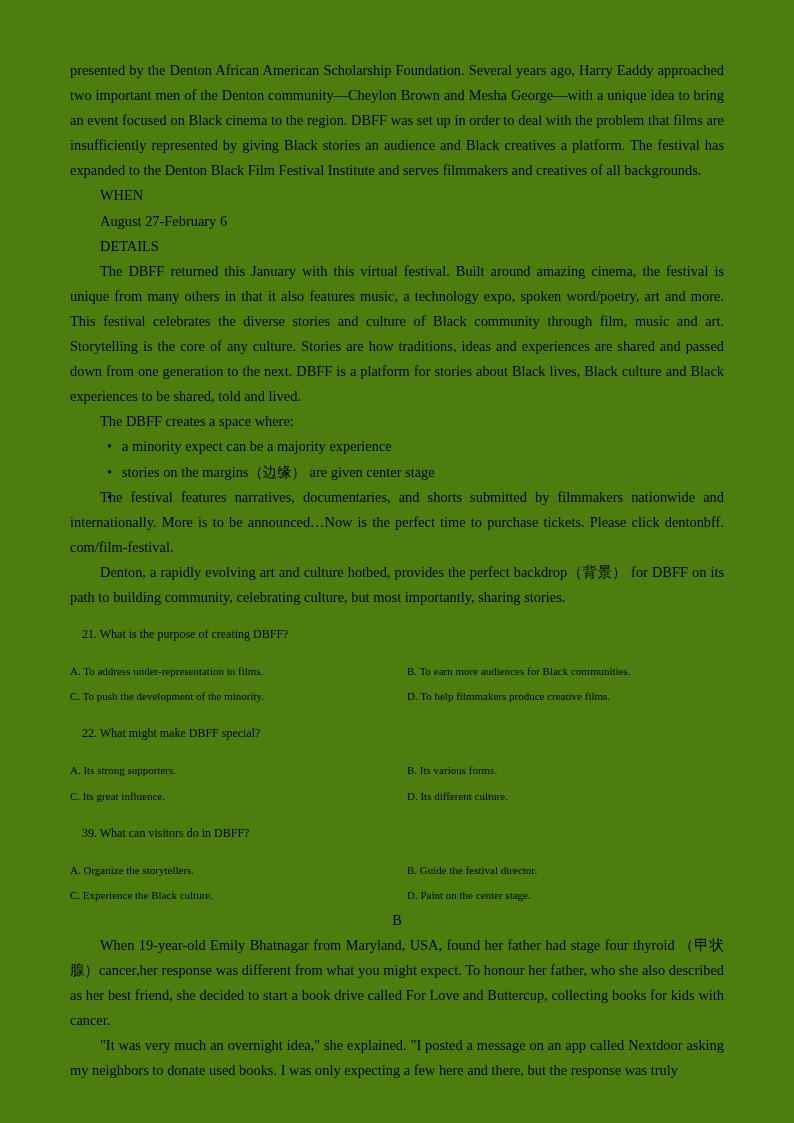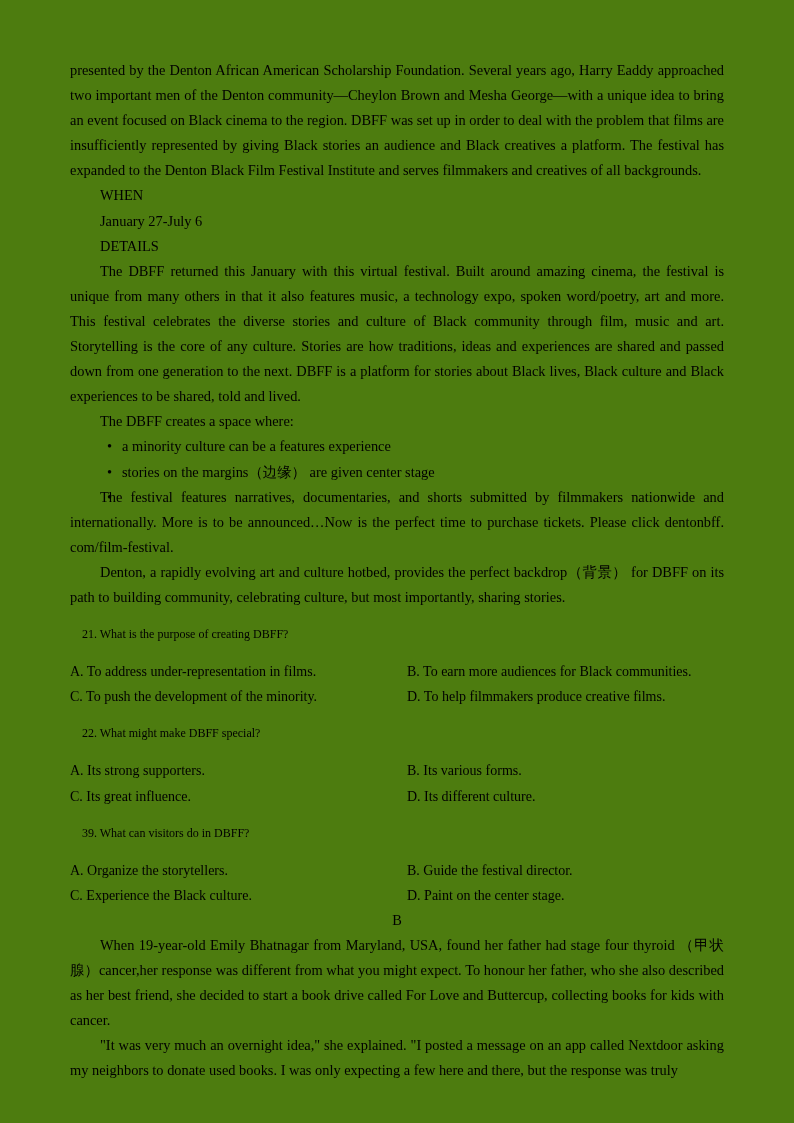--- a/index.html
+++ b/index.html
@@ -68,21 +68,21 @@
     top: 0;
   }
   .question {
     margin: 12px;
     font-size: 12px;
     line-height: 25.1px;
     text-align: left;
   }
   .options-row {
     display: flex;
-    font-size: 14px;
+    font-size: 11px;
     line-height: 25.1px;
   }
   .opt-left {
     width: 337px;
     flex: 0 0 337px;
     text-align: left;
   }
   .opt-right {
     flex: 1 1 auto;
     text-align: left;
@@ -99,30 +99,30 @@
 </head>
 <body>
 
 <div class="page">
   <div class="content">
 
     <p class="body-para">presented by the Denton African American Scholarship Foundation. Several years ago, Harry Eaddy approached two important men of the Denton community—Cheylon Brown and Mesha George—with a unique idea to bring an event focused on Black cinema to the region. DBFF was set up in order to deal with the problem that films are insufficiently represented by giving Black stories an audience and Black creatives a platform. The festival has expanded to the Denton Black Film Festival Institute and serves filmmakers and creatives of all backgrounds.</p>
 
     <div class="sub-head">WHEN</div>
 
-    <div class="sub-head">January 27-July 6</div>
+    <div class="sub-head">August 27-February 6</div>
 
     <div class="sub-head">DETAILS</div>
 
     <p class="body-para indent">The DBFF returned this January with this virtual festival. Built around amazing cinema, the festival is unique from many others in that it also features music, a technology expo, spoken word/poetry, art and more. This festival celebrates the diverse stories and culture of Black community through film, music and art. Storytelling is the core of any culture. Stories are how traditions, ideas and experiences are shared and passed down from one generation to the next. DBFF is a platform for stories about Black lives, Black culture and Black experiences to be shared, told and lived.</p>
 
     <p class="body-para indent no-justify">The DBFF creates a space where:</p>
 
     <ul class="bullets">
-      <li><span class="bullet-mark">•</span><span>a minority culture can be a features experience</span></li>
+      <li><span class="bullet-mark">•</span><span>a minority expect can be a majority experience</span></li>
       <li><span class="bullet-mark">•</span><span>stories on the margins（边缘） are given center stage</span></li>
       <li><span class="bullet-mark">•</span></li>
     </ul>
 
     <p class="body-para indent">The festival features narratives, documentaries, and shorts submitted by filmmakers nationwide and internationally. More is to be announced…Now is the perfect time to purchase tickets. Please click dentonbff. com/film-festival.</p>
 
     <p class="body-para indent">Denton, a rapidly evolving art and culture hotbed, provides the perfect backdrop（背景） for DBFF on its path to building community, celebrating culture, but most importantly, sharing stories.</p>
 
     <div class="question">21. What is the purpose of creating DBFF?</div>
     <div class="options-row">

